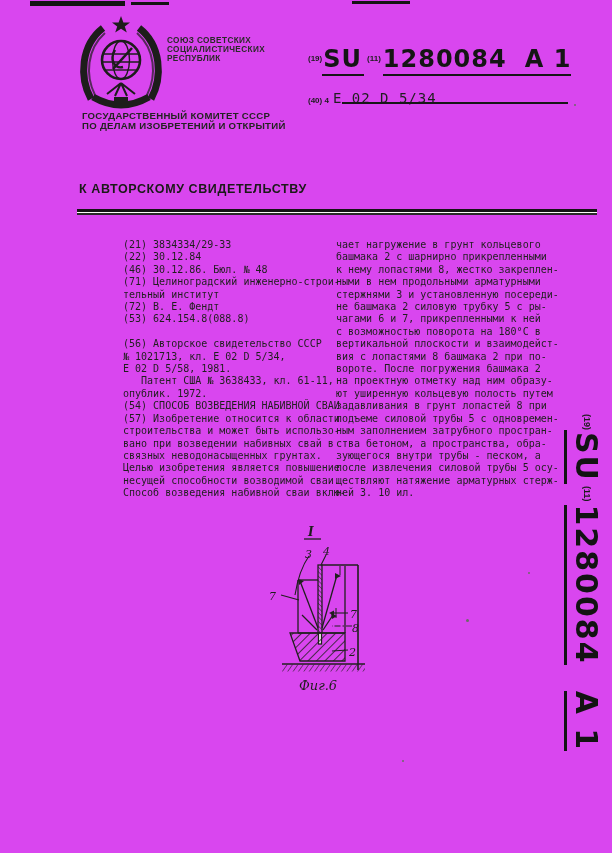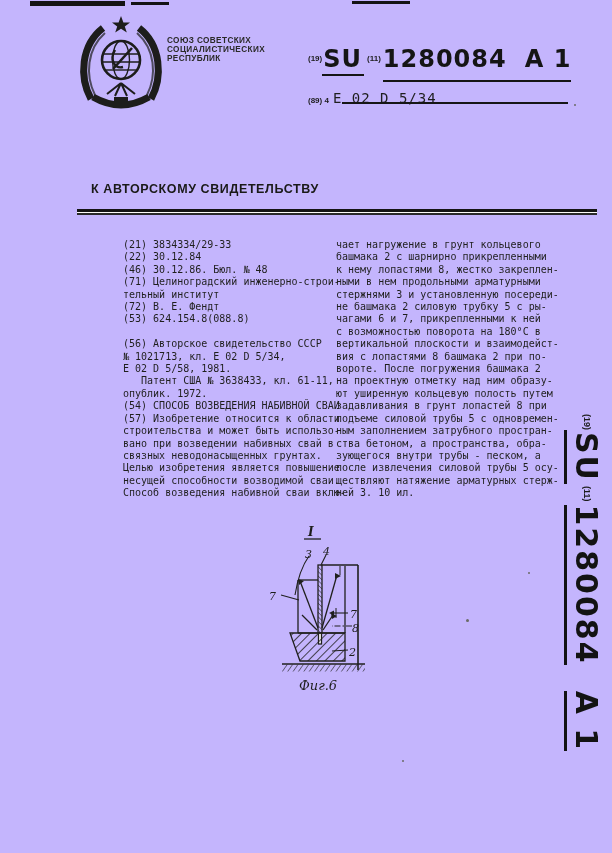--- a/index.html
+++ b/index.html
@@ -4,21 +4,21 @@
 <style>
   html,body{margin:0;padding:0;}
   body{
     width:612px;height:853px;
     background:#f3f2ee;
     font-family:"Liberation Sans", sans-serif;
     -webkit-font-smoothing:antialiased;
   }
   .page{
     position:relative;width:612px;height:853px;
-    background:#c4b5fd;color:#1c1c1c;overflow:hidden;
+    background:#d946ef;color:#1c1c1c;overflow:hidden;
   }
   
   .scan-bar{position:absolute;background:#141414;}
   .bar1{left:30px;top:1px;width:95px;height:5px;}
   .bar2{left:131px;top:2px;width:38px;height:3px;}
   .bar3{left:352px;top:1px;width:58px;height:3px;}
   .speck{position:absolute;background:#6b6b66;border-radius:50%;}
 
   
   .emblem{position:absolute;left:76px;top:15px;width:90px;height:96px;}
@@ -35,38 +35,38 @@
   }
 
   
   .pub{position:absolute;left:308px;top:45px;white-space:nowrap;}
   .pub .sup{font-size:8px;font-weight:bold;vertical-align:6px;letter-spacing:0;}
   .pub .big{
     font-family:"DejaVu Sans", sans-serif;
     font-size:24px;font-weight:bold;letter-spacing:1px;color:#151515;
   }
   .pub .su{border-bottom:2.5px solid #151515;padding:0 2px 1px 1px;margin-right:3px;}
-  .pub .numkind{border-bottom:2.5px solid #151515;padding-bottom:7px;margin-left:2px;}
+  .pub .numkind{border-bottom:2.5px solid #151515;padding-bottom:1px;margin-left:2px;}
   .pub .kind{margin-left:18px;}
 
   .ipc-line{position:absolute;left:308px;top:89px;white-space:nowrap;}
   .ipc-line .sup{font-size:8px;font-weight:bold;}
   .ipc-class{
     font-family:"DejaVu Sans Mono", monospace;
     font-size:14px;letter-spacing:1px;margin-left:4px;color:#1e1e1e;
   }
   .ipc-rule{position:absolute;left:342px;top:102px;width:226px;height:2px;background:#161616;}
 
   .doc-title{
     position:absolute;left:82px;top:146px;
     font-size:27px;font-weight:bold;letter-spacing:.5px;
     color:#161614;white-space:nowrap;
   }
   .doc-subtitle{
-    position:absolute;left:91px;top:182px;
+    position:absolute;left:79px;top:182px;
     font-size:12.5px;font-weight:bold;letter-spacing:.6px;color:#1a1a18;
   }
   .main-rule{
     position:absolute;left:77px;top:209px;width:520px;height:3px;
     background:#141414;border-bottom:1px solid #fcfbf8;box-shadow:0 2px 0 #2a2a2a;
   }
 
   
   .col{
     position:absolute;top:239px;
@@ -124,27 +124,29 @@
       <path d="M45,68 L31,79 M45,68 L39,81 M45,68 L51,81 M45,68 L59,79" stroke-width="2"></path>
       <path d="M17,82 Q45,98 73,82" stroke-width="7"></path>
     </g>
     <polygon points="45,1 47.4,7.4 54,7.4 48.8,11.4 50.8,17.6 45,13.8 39.2,17.6 41.2,11.4 36,7.4 42.6,7.4" fill="#1d1d1b"></polygon>
     <rect x="38" y="82" width="14" height="9" fill="#1d1d1b"></rect>
   </svg>
 
   <div class="union">СОЮЗ СОВЕТСКИХ
 СОЦИАЛИСТИЧЕСКИХ
 РЕСПУБЛИК</div>
+  <div class="committee">ГОСУДАРСТВЕННЫЙ КОМИТЕТ СССР
+ПО ДЕЛАМ ИЗОБРЕТЕНИЙ И ОТКРЫТИЙ</div>
 
   <div class="pub">
     <span class="sup">(19)</span><span class="big su">SU</span><span class="sup">(11)</span><span class="big numkind"><span>1280084</span><span class="kind">A 1</span></span>
   </div>
 
   <div class="ipc-line">
-    <span class="sup">(89) 4</span><span class="ipc-class">E 02 D 5/34</span>
+    <span class="sup">(40) 4</span><span class="ipc-class">E 02 D 5/34</span>
   </div>
   <div class="ipc-rule"></div>
 
   <div class="doc-subtitle">К АВТОРСКОМУ СВИДЕТЕЛЬСТВУ</div>
   <div class="main-rule"></div>
 
   <div class="col col-left">(21) 3834334/29-33
 (22) 30.12.84
 (46) 30.12.86. Бюл. № 48
 (71) Целиноградский инженерно-строи-

